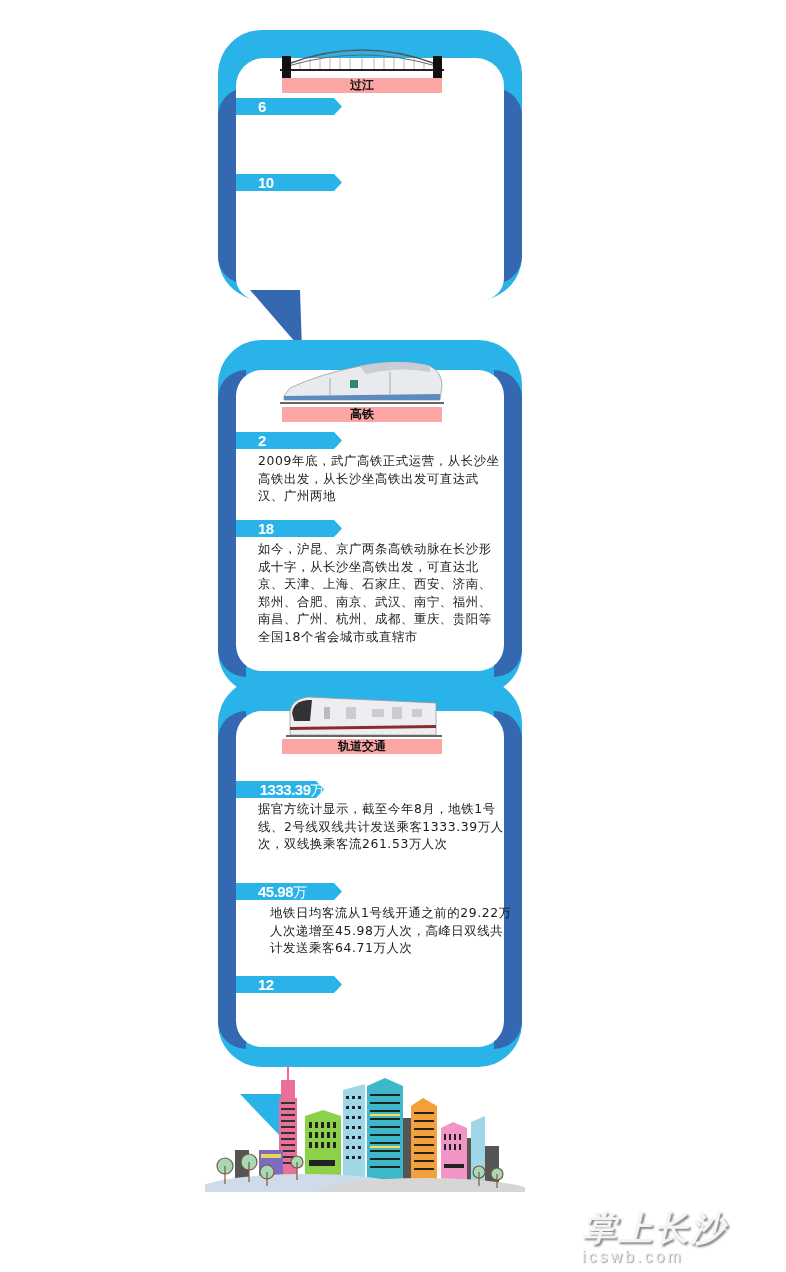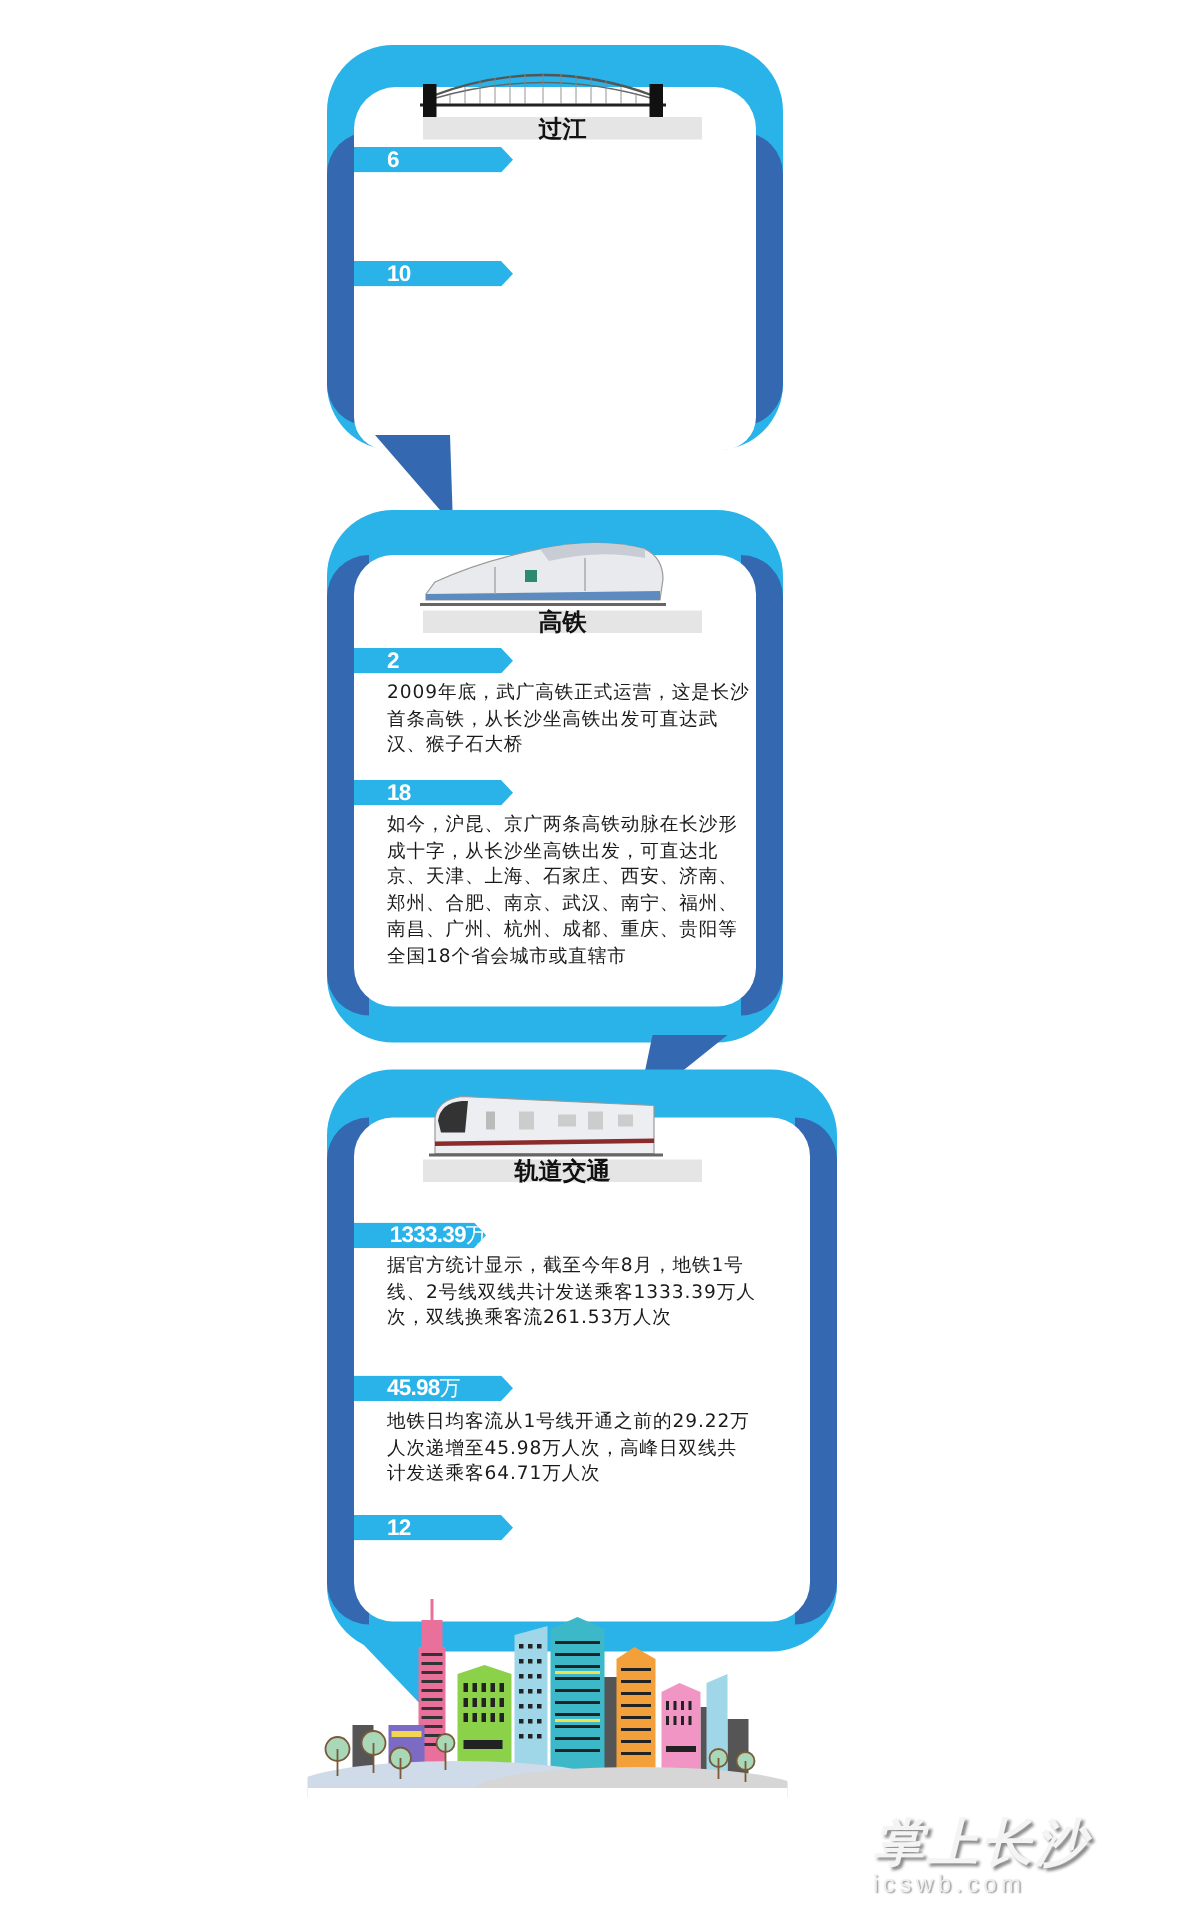--- a/index.html
+++ b/index.html
@@ -4,22 +4,22 @@
 <style>
   html, body { margin:0; padding:0; background:#ffffff; }
   body { width:786px; height:1272px; position:relative; overflow:hidden; font-family:"DejaVu Sans", sans-serif; }
 
   .panel { position:absolute; left:218px; width:304px; }
   .frame-light { position:absolute; left:0; top:0; right:0; bottom:0; background:#29b3e8; border-radius:44px; }
   .frame-dark-l { position:absolute; left:0; width:28px; background:#3468b0; border-radius:30px 0 0 30px; }
   .frame-dark-r { position:absolute; right:0; width:28px; background:#3468b0; border-radius:0 30px 30px 0; }
   .inner { position:absolute; left:18px; right:18px; background:#ffffff; border-radius:26px; }
 
-  .title-bar { position:absolute; left:64px; width:186px; height:15px; background:#e5e5e5; text-align:center;
-               font-size:16px; font-weight:bold; color:#111; line-height:15px; }
+  .title-bar { position:absolute; left:64px; width:160px; height:15px; background:#fca5a5; text-align:center;
+               font-size:12px; font-weight:bold; color:#111; line-height:15px; }
 
   .tag { position:absolute; left:18px; height:17px; background:#29b3e8; color:#fff; font-weight:bold;
          font-family:"Liberation Sans", sans-serif; font-size:15px; line-height:17px; padding-left:22px;
          clip-path:polygon(0 0, calc(100% - 8px) 0, 100% 50%, calc(100% - 8px) 100%, 0 100%); letter-spacing:-0.5px;}
   .tag .unit { font-weight:normal; font-size:14px; }
 
   .text { position:absolute; left:40px; width:246px; font-size:12.4px; line-height:17.6px; color:#1a1a1a; letter-spacing:0.6px; }
 
   .illus { position:absolute; }
 
@@ -87,33 +87,33 @@
     <rect x="70" y="20" width="8" height="8" fill="#2d8a6c"></rect>
     <line x1="50" y1="18" x2="50" y2="36" stroke="#aaa"></line>
     <line x1="110" y1="12" x2="110" y2="34" stroke="#aaa"></line>
     <rect x="0" y="42" width="164" height="2" fill="#666"></rect>
   </svg>
   <div class="title-bar" style="top:67px;">高铁</div>
 
   <div class="tag" style="top:92px;width:84px;">
     <span>2</span><span class="unit"></span>
   </div>
-  <div class="text" style="top:112px;">2009年底，武广高铁正式运营，这是长沙首条高铁，从长沙坐高铁出发可直达武汉、猴子石大桥</div>
+  <div class="text" style="top:112px;">2009年底，武广高铁正式运营，从长沙坐高铁出发，从长沙坐高铁出发可直达武汉、广州两地</div>
 
   <div class="tag" style="top:180px;width:84px;">
     <span>18</span><span class="unit"></span>
   </div>
   <div class="text" style="top:200px;">如今，沪昆、京广两条高铁动脉在长沙形成十字，从长沙坐高铁出发，可直达北京、天津、上海、石家庄、西安、济南、郑州、合肥、南京、武汉、南宁、福州、南昌、广州、杭州、成都、重庆、贵阳等全国18个省会城市或直辖市</div>
 </div>
 
 <svg class="illus" style="left:425px;top:690px;" width="70" height="50" viewBox="0 0 70 50">
   <polygon points="10,0 60,0 0,48" fill="#3468b0"></polygon>
 </svg>
 
-<div class="panel" style="top:713px;height:388px;padding-left:36px;">
+<div class="panel" style="top:679px;height:388px;">
   <div class="frame-light"></div>
   <div class="frame-dark-l" style="top:32px;bottom:18px;"></div>
   <div class="frame-dark-r" style="top:32px;bottom:18px;"></div>
   <div class="inner" style="top:32px;bottom:20px;"></div>
 
   <svg class="illus" style="left:68px;top:16px;" width="156" height="46" viewBox="0 0 156 46">
     <path d="M4 40 L4 16 Q6 4 22 2 L150 8 L150 40 Z" fill="#eceef2" stroke="#999" stroke-width="0.8"></path>
     <path d="M6 18 Q8 6 22 5 L26 5 L24 26 L8 26 Z" fill="#333"></path>
     <path d="M4 32 L150 30 L150 33 L4 35 Z" fill="#8b2b2b"></path>
     <rect x="38" y="12" width="6" height="12" fill="#bbb"></rect>
@@ -126,21 +126,21 @@
   <div class="title-bar" style="top:60px;">轨道交通</div>
 
   <div class="tag" style="top:102px;width:84px;padding-left:20px;width:68px;text-align:right;">
     <span>1333.39</span><span class="unit">万</span>
   </div>
   <div class="text" style="top:121px;">据官方统计显示，截至今年8月，地铁1号线、2号线双线共计发送乘客1333.39万人次，双线换乘客流261.53万人次</div>
 
   <div class="tag" style="top:204px;width:84px;">
     <span>45.98</span><span class="unit">万</span>
   </div>
-  <div class="text" style="top:225px;">地铁日均客流从1号线开通之前的29.22万人次递增至45.98万人次，高峰日双线共计发送乘客64.71万人次</div>
+  <div class="text" style="top:225px;margin-left:12px;">地铁日均客流从1号线开通之前的29.22万人次递增至45.98万人次，高峰日双线共计发送乘客64.71万人次</div>
 
   <div class="tag" style="top:297px;width:84px;">
     <span>12</span><span class="unit"></span>
   </div>
 </div>
 
 <svg class="illus" style="left:240px;top:1094px;" width="60" height="50" viewBox="0 0 60 50">
   <polygon points="0,0 50,0 44,46" fill="#29b3e8"></polygon>
 </svg>
 

